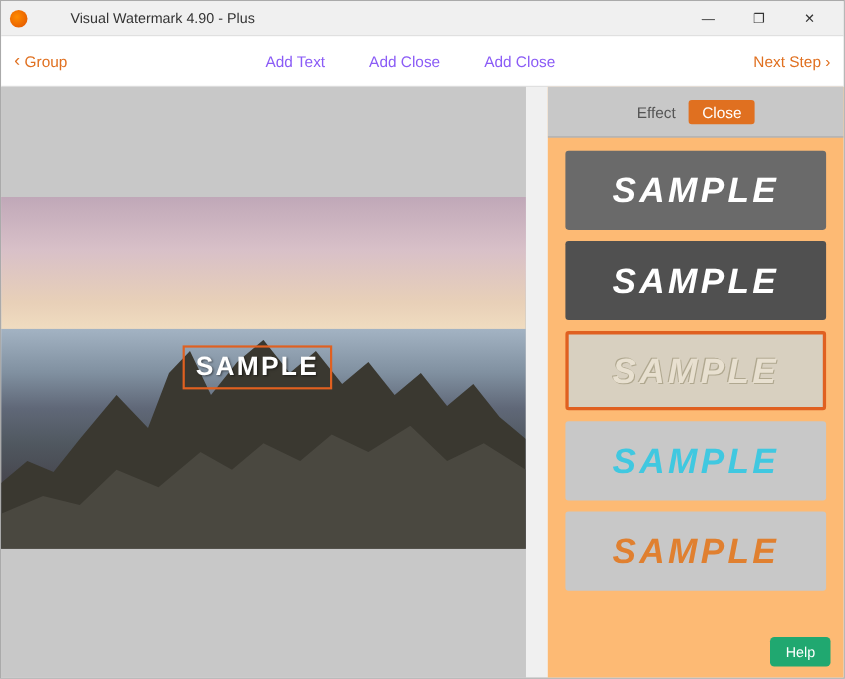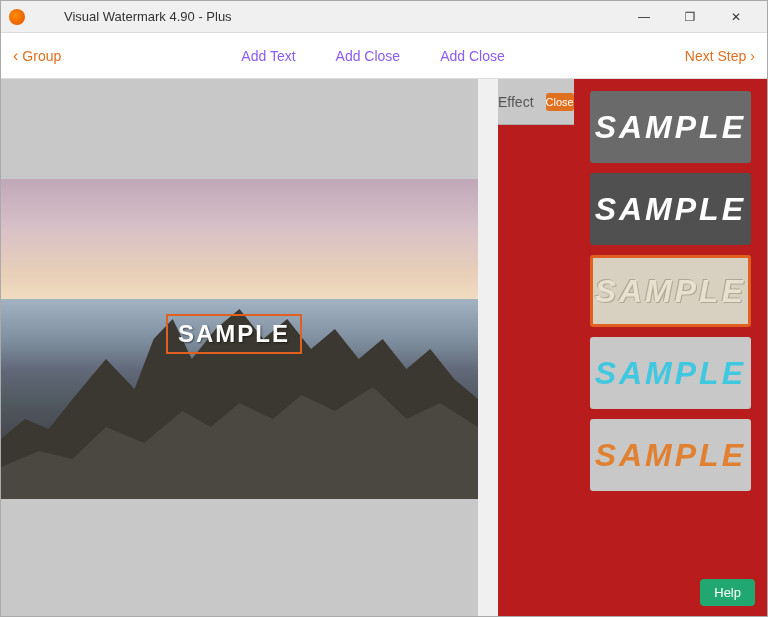--- a/index.html
+++ b/index.html
@@ -201,23 +201,23 @@
       bottom: 0;
       left: 0;
       width: 477px;
       height: calc(100% - 420px);
       background: #c8c8c8;
     }
 
     
     .effects-panel {
       flex: 1;
-      background: #b91c1c;
-      display: flex;
-      flex-direction: row;
+      background: #fdba74;
+      display: flex;
+      flex-direction: column;
       position: relative;
       overflow: hidden;
       margin-left: 20px;
     }
 
     .effects-header {
       height: 46px;
       background: #c8c8c8;
       display: flex;
       align-items: center;
@@ -228,22 +228,22 @@
     }
     .effects-label {
       font-size: 14px;
       color: #555;
     }
     .close-btn {
       background: #e07020;
       color: #fff;
       border: none;
       border-radius: 3px;
-      padding: 3px 0;
-      font-size: 11px;
+      padding: 3px 12px;
+      font-size: 14px;
       cursor: pointer;
     }
 
     
     .effects-list {
       flex: 1;
       overflow-y: auto;
       padding: 12px 16px;
       display: flex;
       flex-direction: column;

